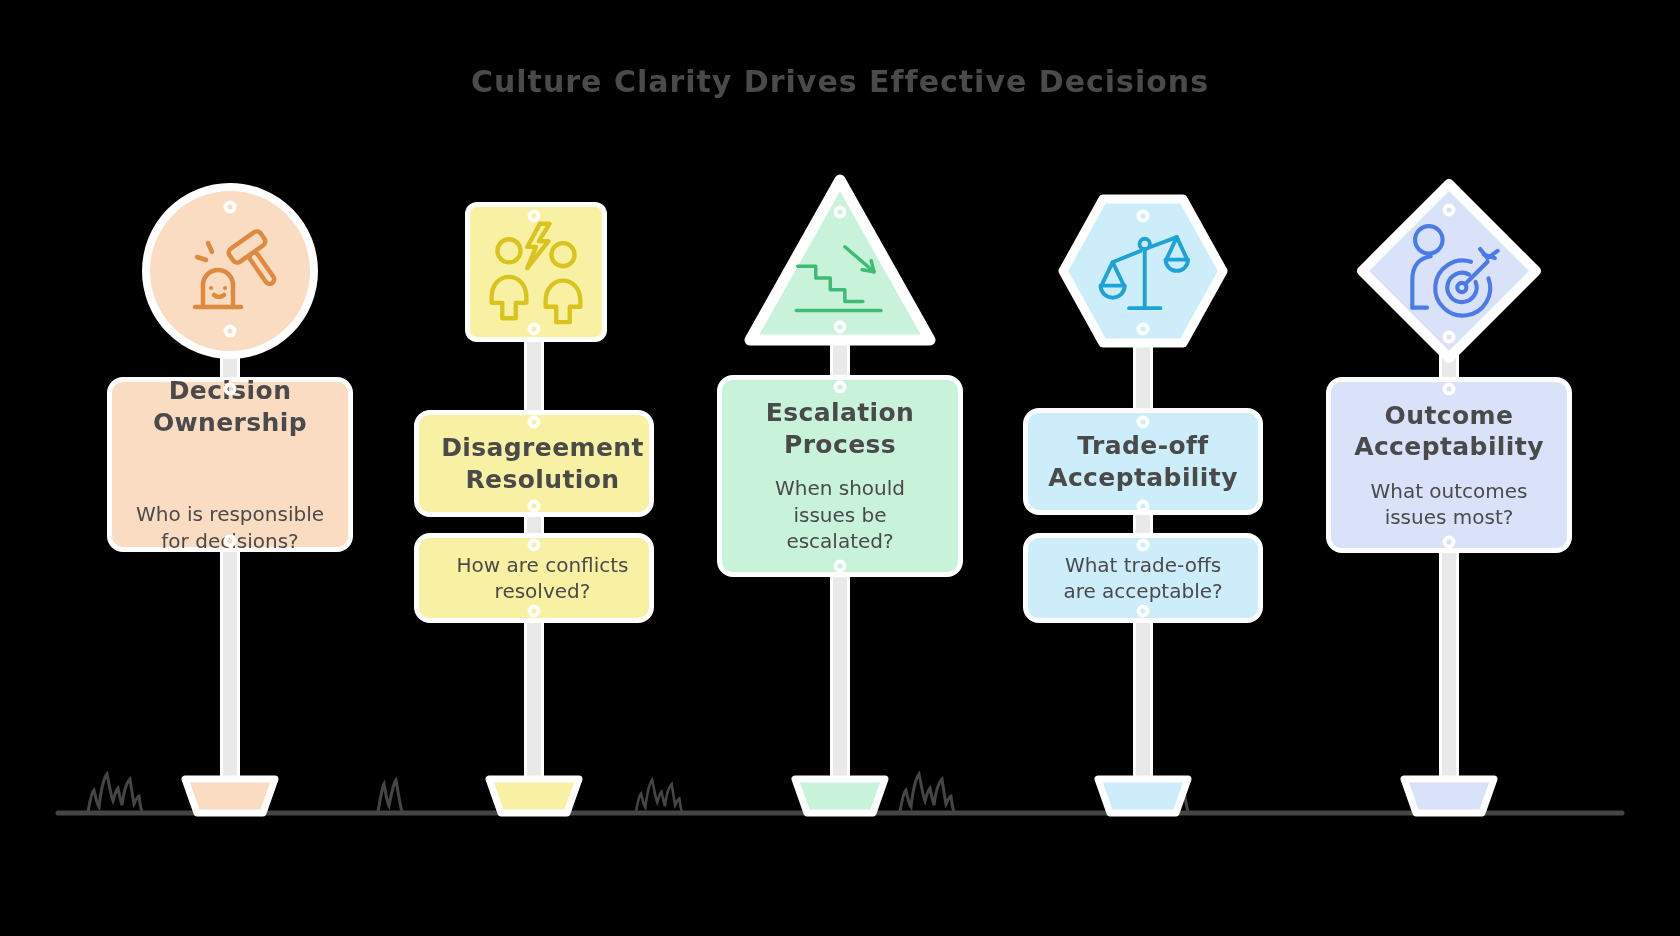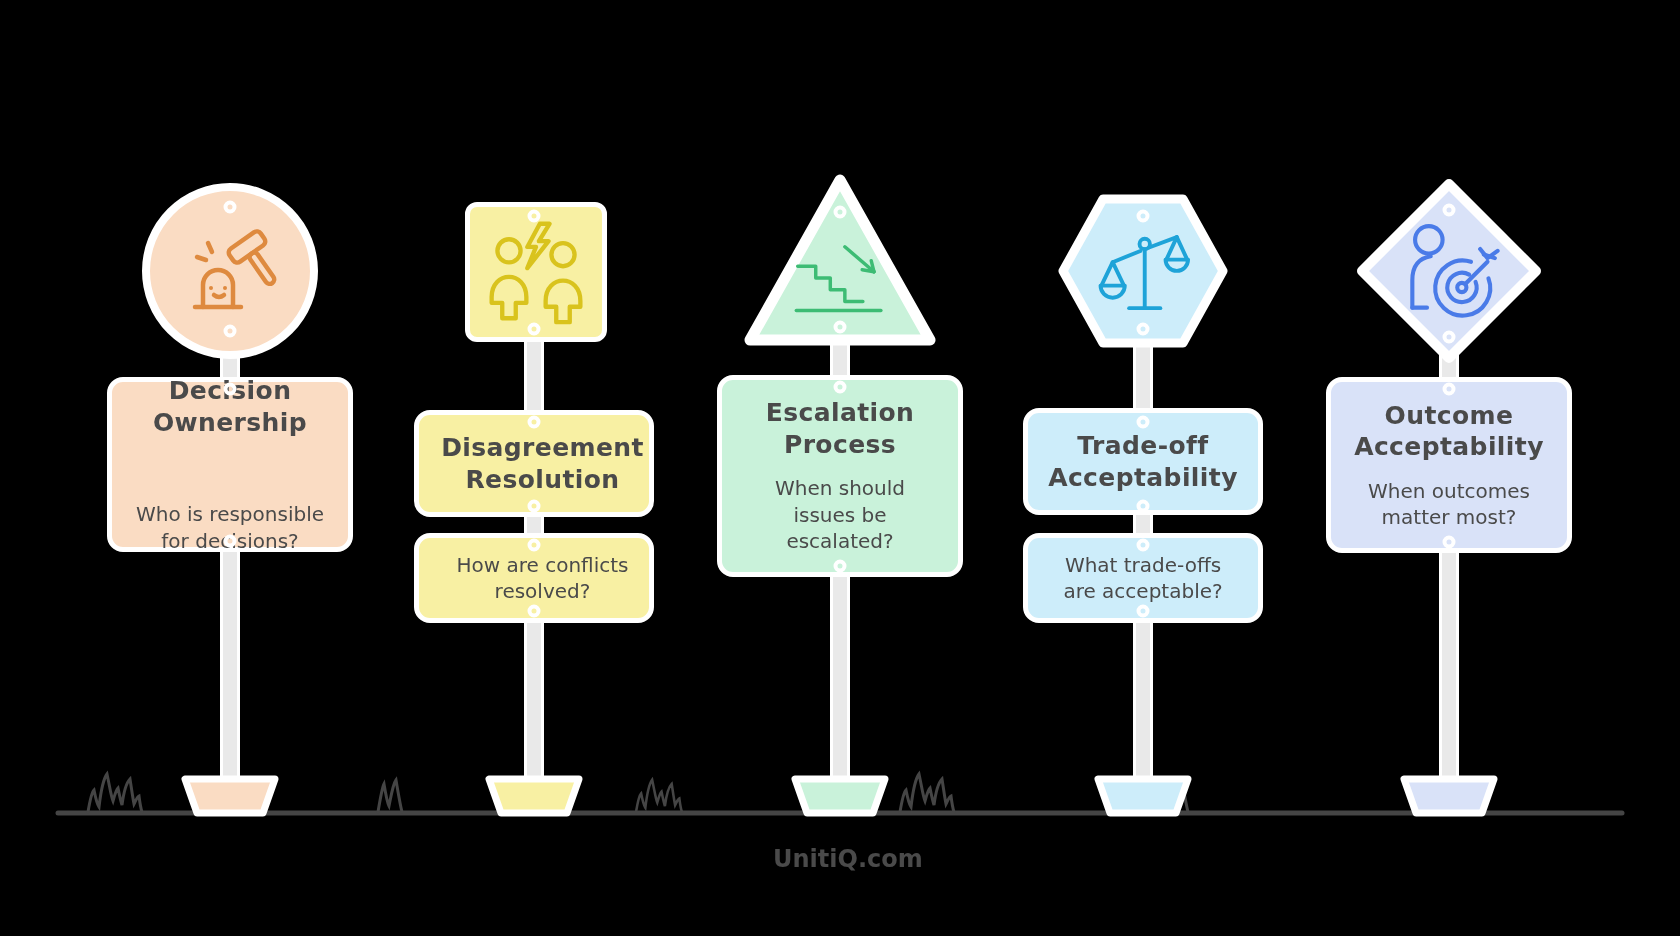--- a/index.html
+++ b/index.html
@@ -31,20 +31,21 @@
   .base-svg{position:absolute;z-index:2;}
   .ground-svg{position:absolute;left:0;top:740px;z-index:0;}
   .footer{position:absolute;left:773px;top:846px;font-size:24px;font-weight:bold;
           line-height:27px;color:#4a4a4a;}
 </style>
 </head>
 <body>
 
 <div class="canvas">
 
+  <div class="title">Culture Clarity Drives Effective Decisions</div>
 
   <div>
     <div class="pole" style="left:220px;top:348px;height:437px;"></div>
     <div class="circle-shape"></div>
     <svg class="icon" style="left:175px;top:213px;" width="110" height="112" viewBox="0 0 110 112">
       <g fill="none" stroke="#DE8A3F" stroke-width="4.5" stroke-linecap="round" stroke-linejoin="round">
         <path d="M28 94 V72 a15 15 0 0 1 30 0 V94"></path>
         <path d="M20 94 h46"></path>
         <path d="M39 82 q5 4 10 0"></path>
         <g transform="rotate(-35 72 34)">
@@ -175,21 +176,21 @@
         <path d="M84 50 A30 30 0 1 0 103 68"></path>
         <path d="M82 64 A16 16 0 1 0 89 72"></path>
         <circle cx="74" cy="78" r="5"></circle>
         <path d="M78 74 L102 50"></path>
         <path d="M94 36 l8 10 11 -8"></path>
         <path d="M98 42 l12 4"></path>
       </g>
     </svg>
     <div class="box fill-lav" style="left:1326px;top:377px;width:246px;height:176px;">
       <div class="t">Outcome Acceptability</div>
-      <div class="q gap" style="max-width:180px;">When outcomes matter most?</div>
+      <div class="q gap" style="max-width:180px;">What outcomes issues most?</div>
     </div>
     <svg class="base-svg" style="left:1394px;top:775px;" width="110" height="42" viewBox="0 0 110 42">
       <polygon points="10,4 100,4 88,38 22,38" fill="#d9e2f8" stroke="#fff" stroke-width="7" stroke-linejoin="round"></polygon>
     </svg>
     <div class="screw" style="left:1449px;top:210px;"></div>
     <div class="screw" style="left:1449px;top:337px;"></div>
     <div class="screw" style="left:1449px;top:389px;"></div>
     <div class="screw" style="left:1449px;top:542px;"></div>
   </div>
 
@@ -204,16 +205,15 @@
       <use href="#tuftA" transform="translate(88,72)"></use>
       <use href="#tuftB" transform="translate(378,72)"></use>
       <use href="#tuftA" transform="translate(636,72) scale(0.85)"></use>
       <use href="#tuftA" transform="translate(900,72)"></use>
       <use href="#tuftB" transform="translate(1164,72)"></use>
       <use href="#tuftC" transform="translate(1454,72)"></use>
     </g>
   </svg>
 
   <div class="footer">
-    <div>UnitiQ.com</div>
   </div>
 
 </div>
 
 </body></html>

